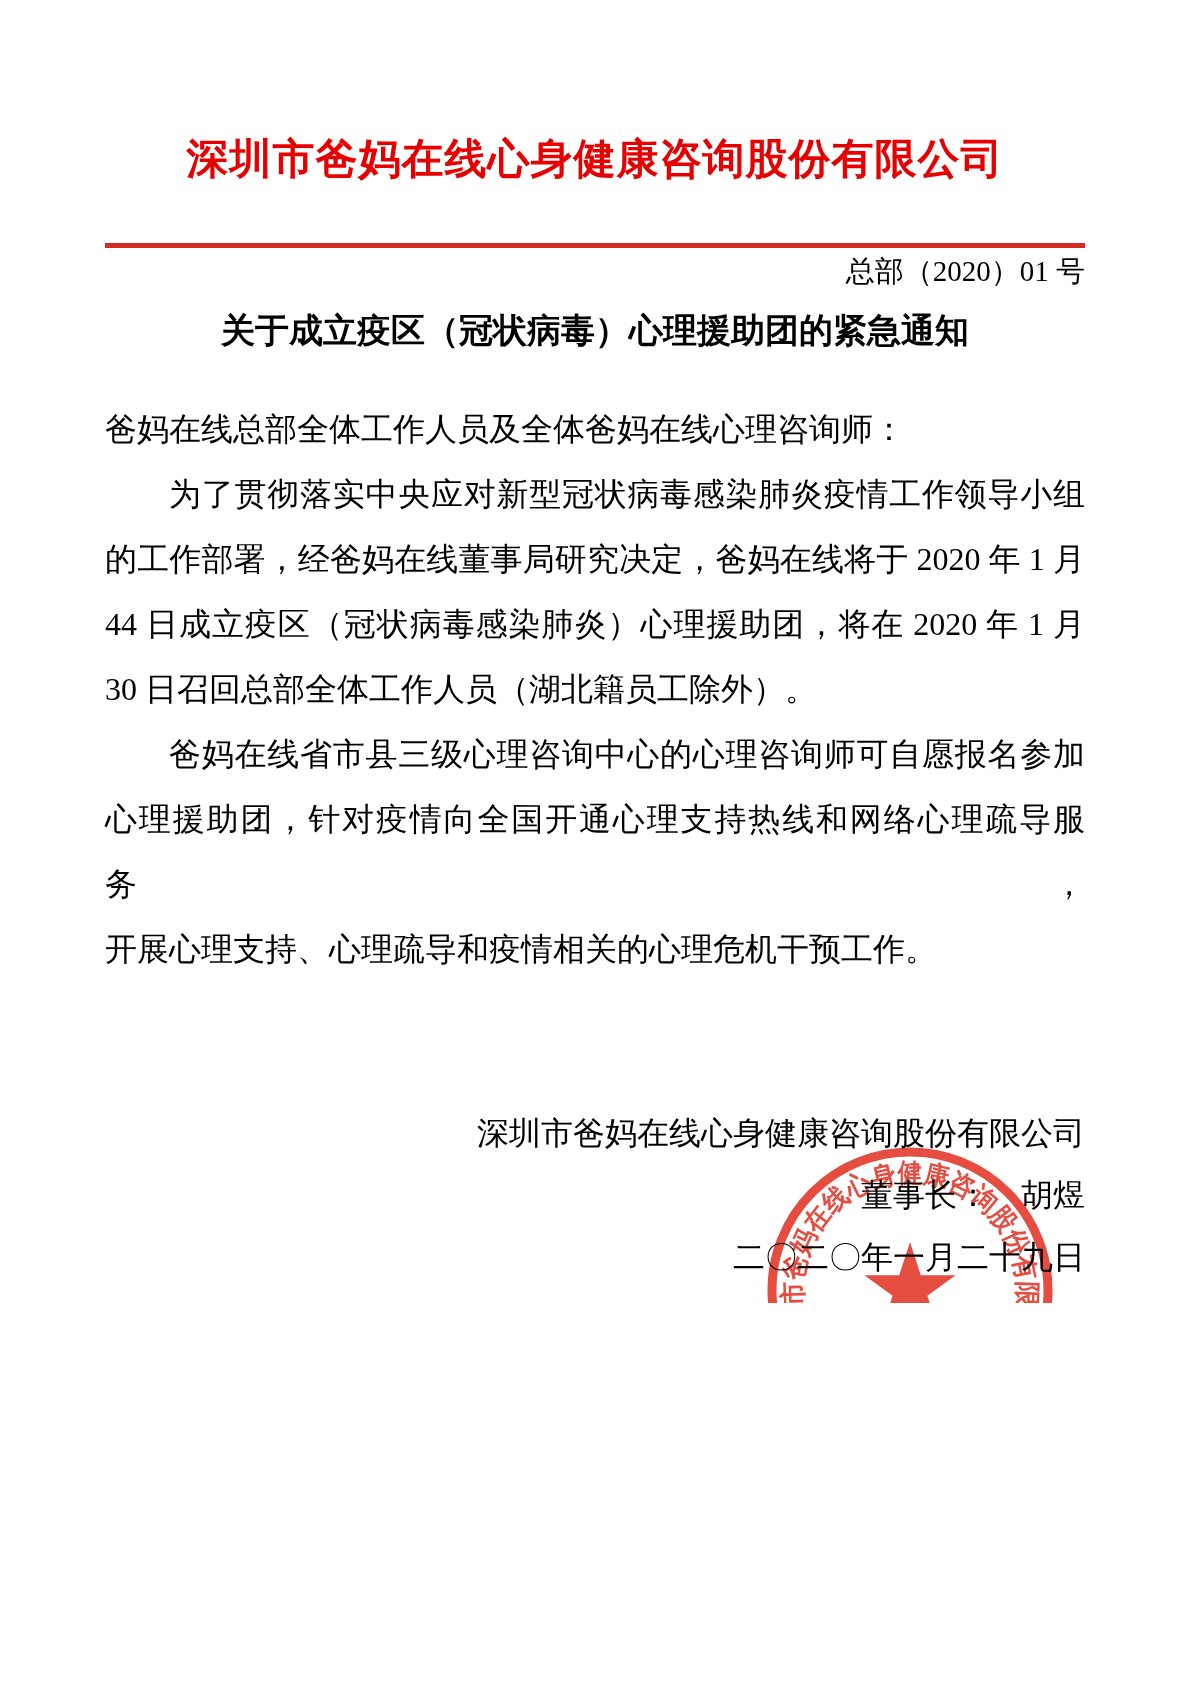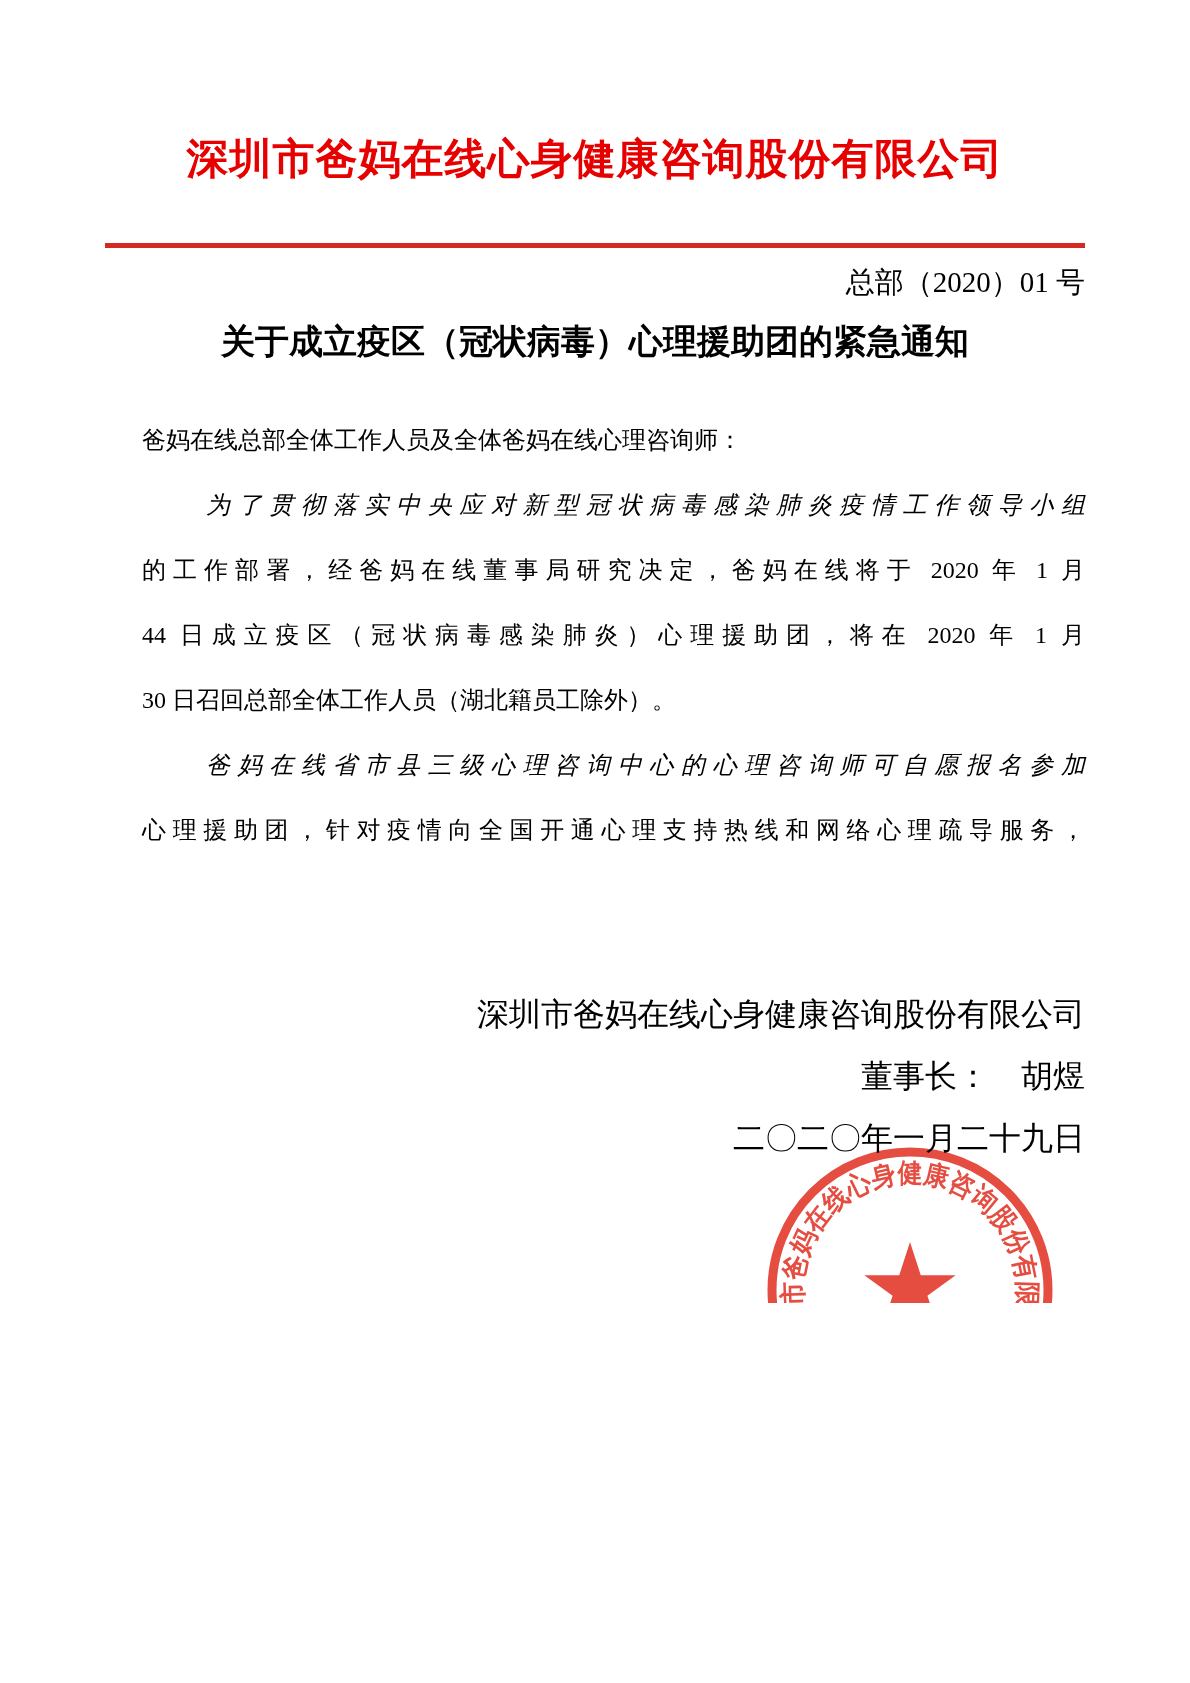--- a/index.html
+++ b/index.html
@@ -24,40 +24,39 @@
     line-height: 59px;
     letter-spacing: 1px;
   }
   .rule {
     margin-top: 54px;
     height: 3px;
     border-top: 2px solid #d42a22;
     border-bottom: 3px solid #d42a22;
   }
   .doc-number {
-    margin-top: 16px;
+    margin-top: 5px;
     text-align: right;
     font-size: 29px;
     line-height: 36px;
   }
   .notice-title {
     margin-top: 20px;
     text-align: center;
     font-size: 34px;
     font-weight: bold;
     line-height: 44px;
   }
   .body-block {
     margin-top: 44px;
-    font-size: 24px;
+    font-size: 32px;
     line-height: 65px;
-    margin-left: 37px;
   }
   .bline { white-space: nowrap; }
-  .indent { text-indent: 64px; font-style: italic; }
+  .indent { text-indent: 64px; }
   .fill {
     white-space: normal;
     text-align: justify;
     text-align-last: justify;
   }
   .signature {
     position: relative;
     z-index: 2;
     margin-top: 120px;
     text-align: right;
@@ -90,20 +89,21 @@
     <div class="notice-title">关于成立疫区（冠状病毒）心理援助团的紧急通知</div>
 
     <div class="body-block">
       <div class="bline">爸妈在线总部全体工作人员及全体爸妈在线心理咨询师：</div>
       <div class="bline indent fill">为了贯彻落实中央应对新型冠状病毒感染肺炎疫情工作领导小组</div>
       <div class="bline fill">的工作部署，经爸妈在线董事局研究决定，爸妈在线将于 2020 年 1 月</div>
       <div class="bline fill">44 日成立疫区（冠状病毒感染肺炎）心理援助团，将在 2020 年 1 月</div>
       <div class="bline">30 日召回总部全体工作人员（湖北籍员工除外）。</div>
       <div class="bline indent fill">爸妈在线省市县三级心理咨询中心的心理咨询师可自愿报名参加</div>
       <div class="bline fill">心理援助团，针对疫情向全国开通心理支持热线和网络心理疏导服务，</div>
+      <div class="bline">开展心理支持、心理疏导和疫情相关的心理危机干预工作。</div>
     </div>
 
     <div class="signature">
       <div>深圳市爸妈在线心身健康咨询股份有限公司</div>
       <div>董事长：　胡煜</div>
       <div>二〇二〇年一月二十九日</div>
     </div>
   </div>
 
   <svg class="seal" viewBox="0 0 300 300" xmlns="http://www.w3.org/2000/svg">

